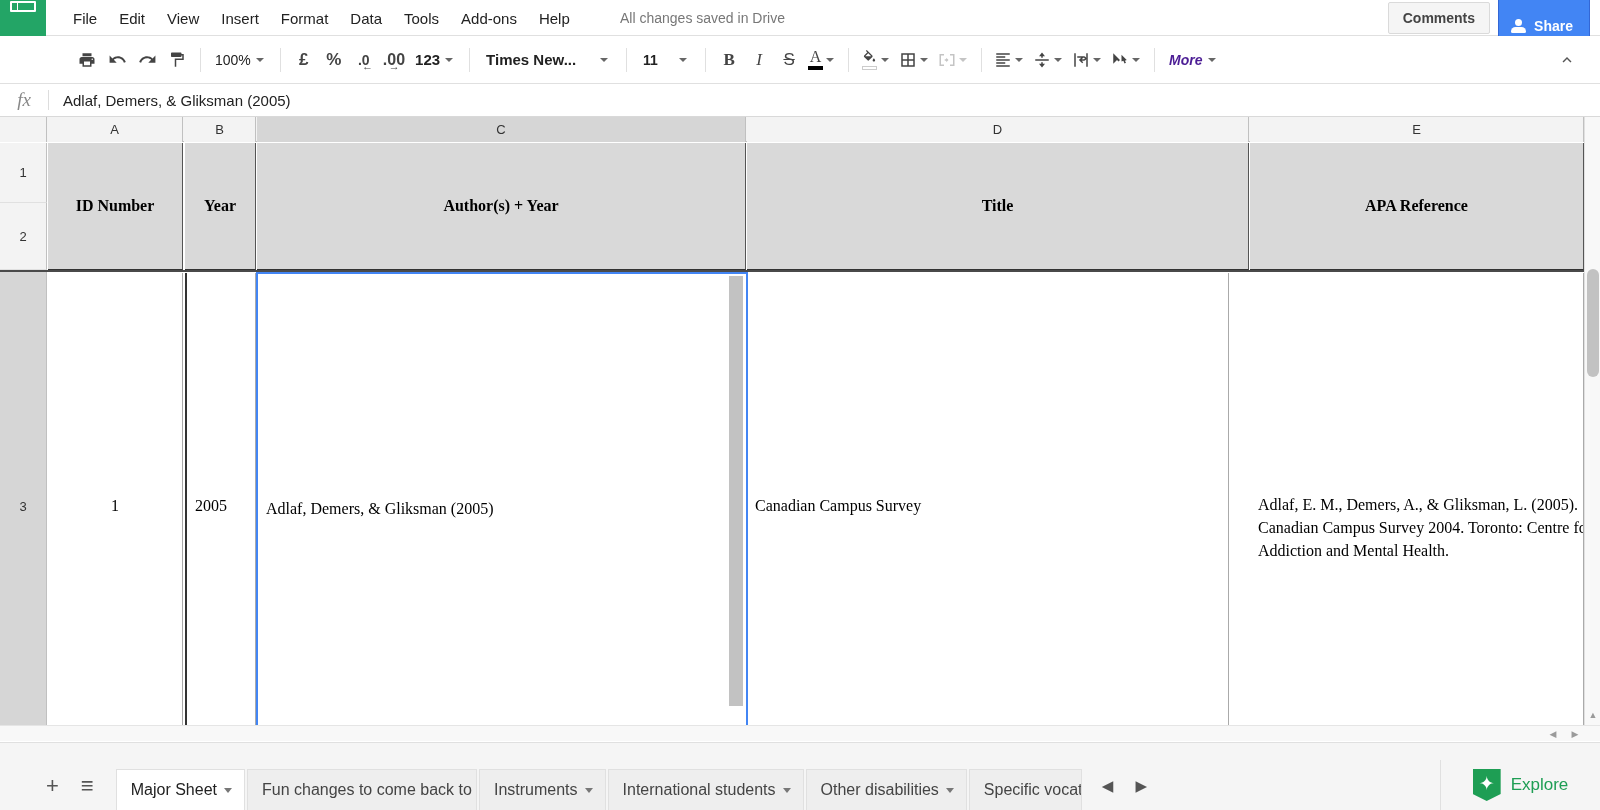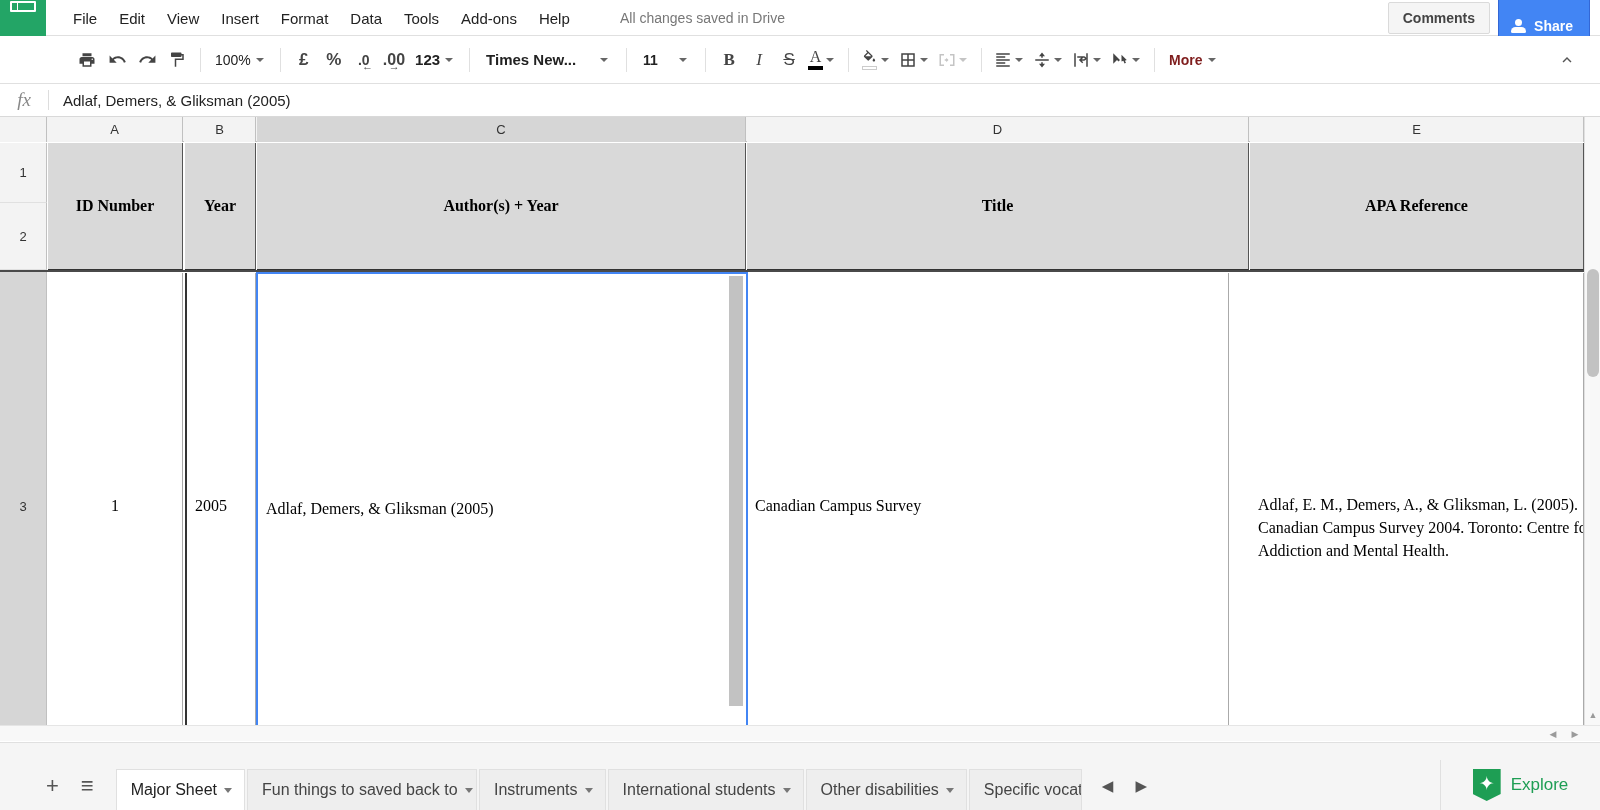--- a/index.html
+++ b/index.html
@@ -95,21 +95,21 @@
     width: 62px; border-radius: 2px;
   }
   .glyph-b { font-family: "Liberation Serif", serif; font-weight: bold; font-size: 17px; }
   .glyph-i { font-family: "Liberation Serif", serif; font-style: italic; font-size: 17px; }
   .glyph-s { font-size: 17px; text-decoration: line-through; }
   .txtcolor { position: relative; display: flex; flex-direction: column; align-items: center; line-height: 1; }
   .txtcolor .ltr { font-size: 16px; font-family: "Liberation Serif", serif; }
   .txtcolor .bar { width: 15px; height: 4px; background: #000; margin-top: 1px; }
   .fillcolor { position: relative; display: flex; flex-direction: column; align-items: center; line-height: 1; }
   .fillcolor .bar { width: 15px; height: 4px; background: #fff; border: 1px solid #ccc; margin-top: 1px; }
-  .more-btn { font-size: 14px; font-weight: bold; color: #7f1d1d; display: flex; align-items: center; padding: 6px 6px; cursor: pointer; border-radius: 2px; }
+  .more-btn { font-size: 14px; font-weight: bold; color: #4c1d95; display: flex; align-items: center; padding: 6px 6px; cursor: pointer; border-radius: 2px; font-style: italic; }
   .collapse-btn { margin-left: auto; margin-right: 18px; }
 
   
   .formulabar {
     position: absolute; top: 84px; left: 0; width: 1600px; height: 33px;
     background: #fff; border-bottom: 1px solid #d9d9d9;
     display: flex; align-items: center;
   }
   .fx {
     width: 48px; text-align: center; font-family: "Liberation Serif", serif;
@@ -474,21 +474,21 @@
     <div class="tab-tools">
       <div class="ticon">+</div>
       <div class="ticon">≡</div>
     </div>
     <div class="tabs">
       <div class="tab active">
         <span>Major Sheet</span>
         <span class="tcaret"></span>
       </div>
       <div class="tab">
-        <span>Fun things to saved back to</span>
+        <span>Fun changes to come back to</span>
         <span class="tcaret"></span>
       </div>
       <div class="tab">
         <span>Instruments</span>
         <span class="tcaret"></span>
       </div>
       <div class="tab">
         <span>International students</span>
         <span class="tcaret"></span>
       </div>

